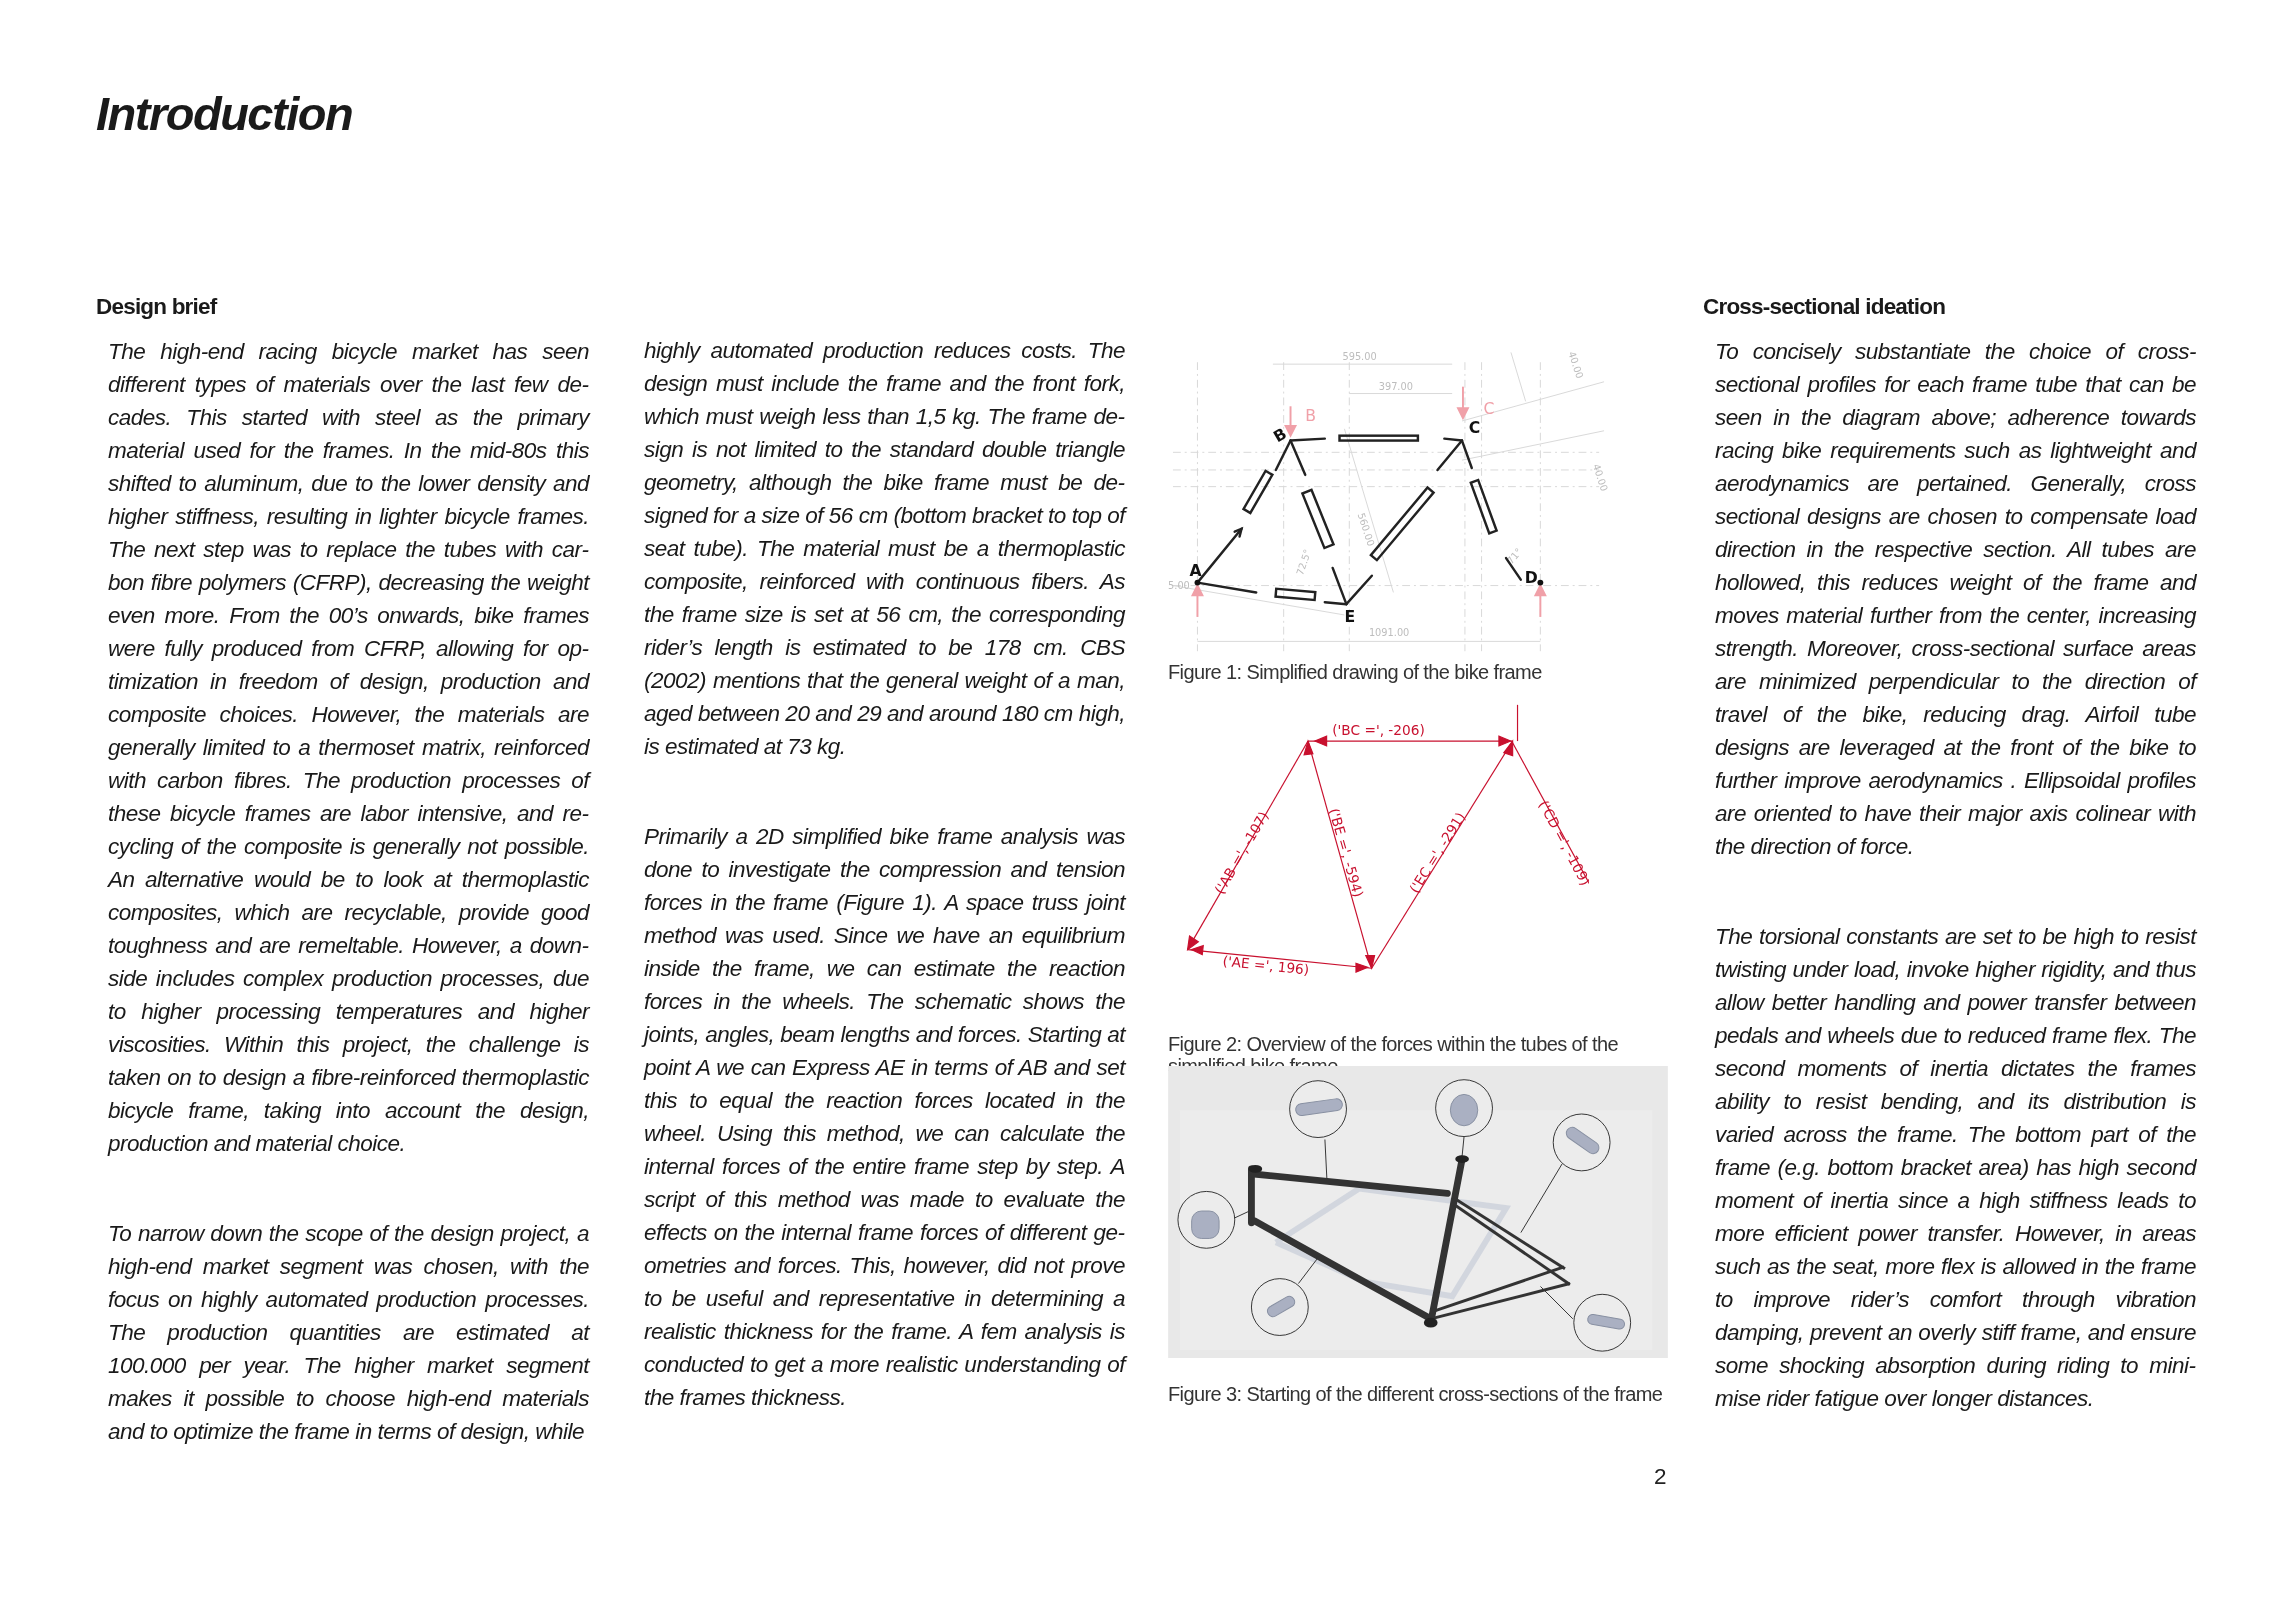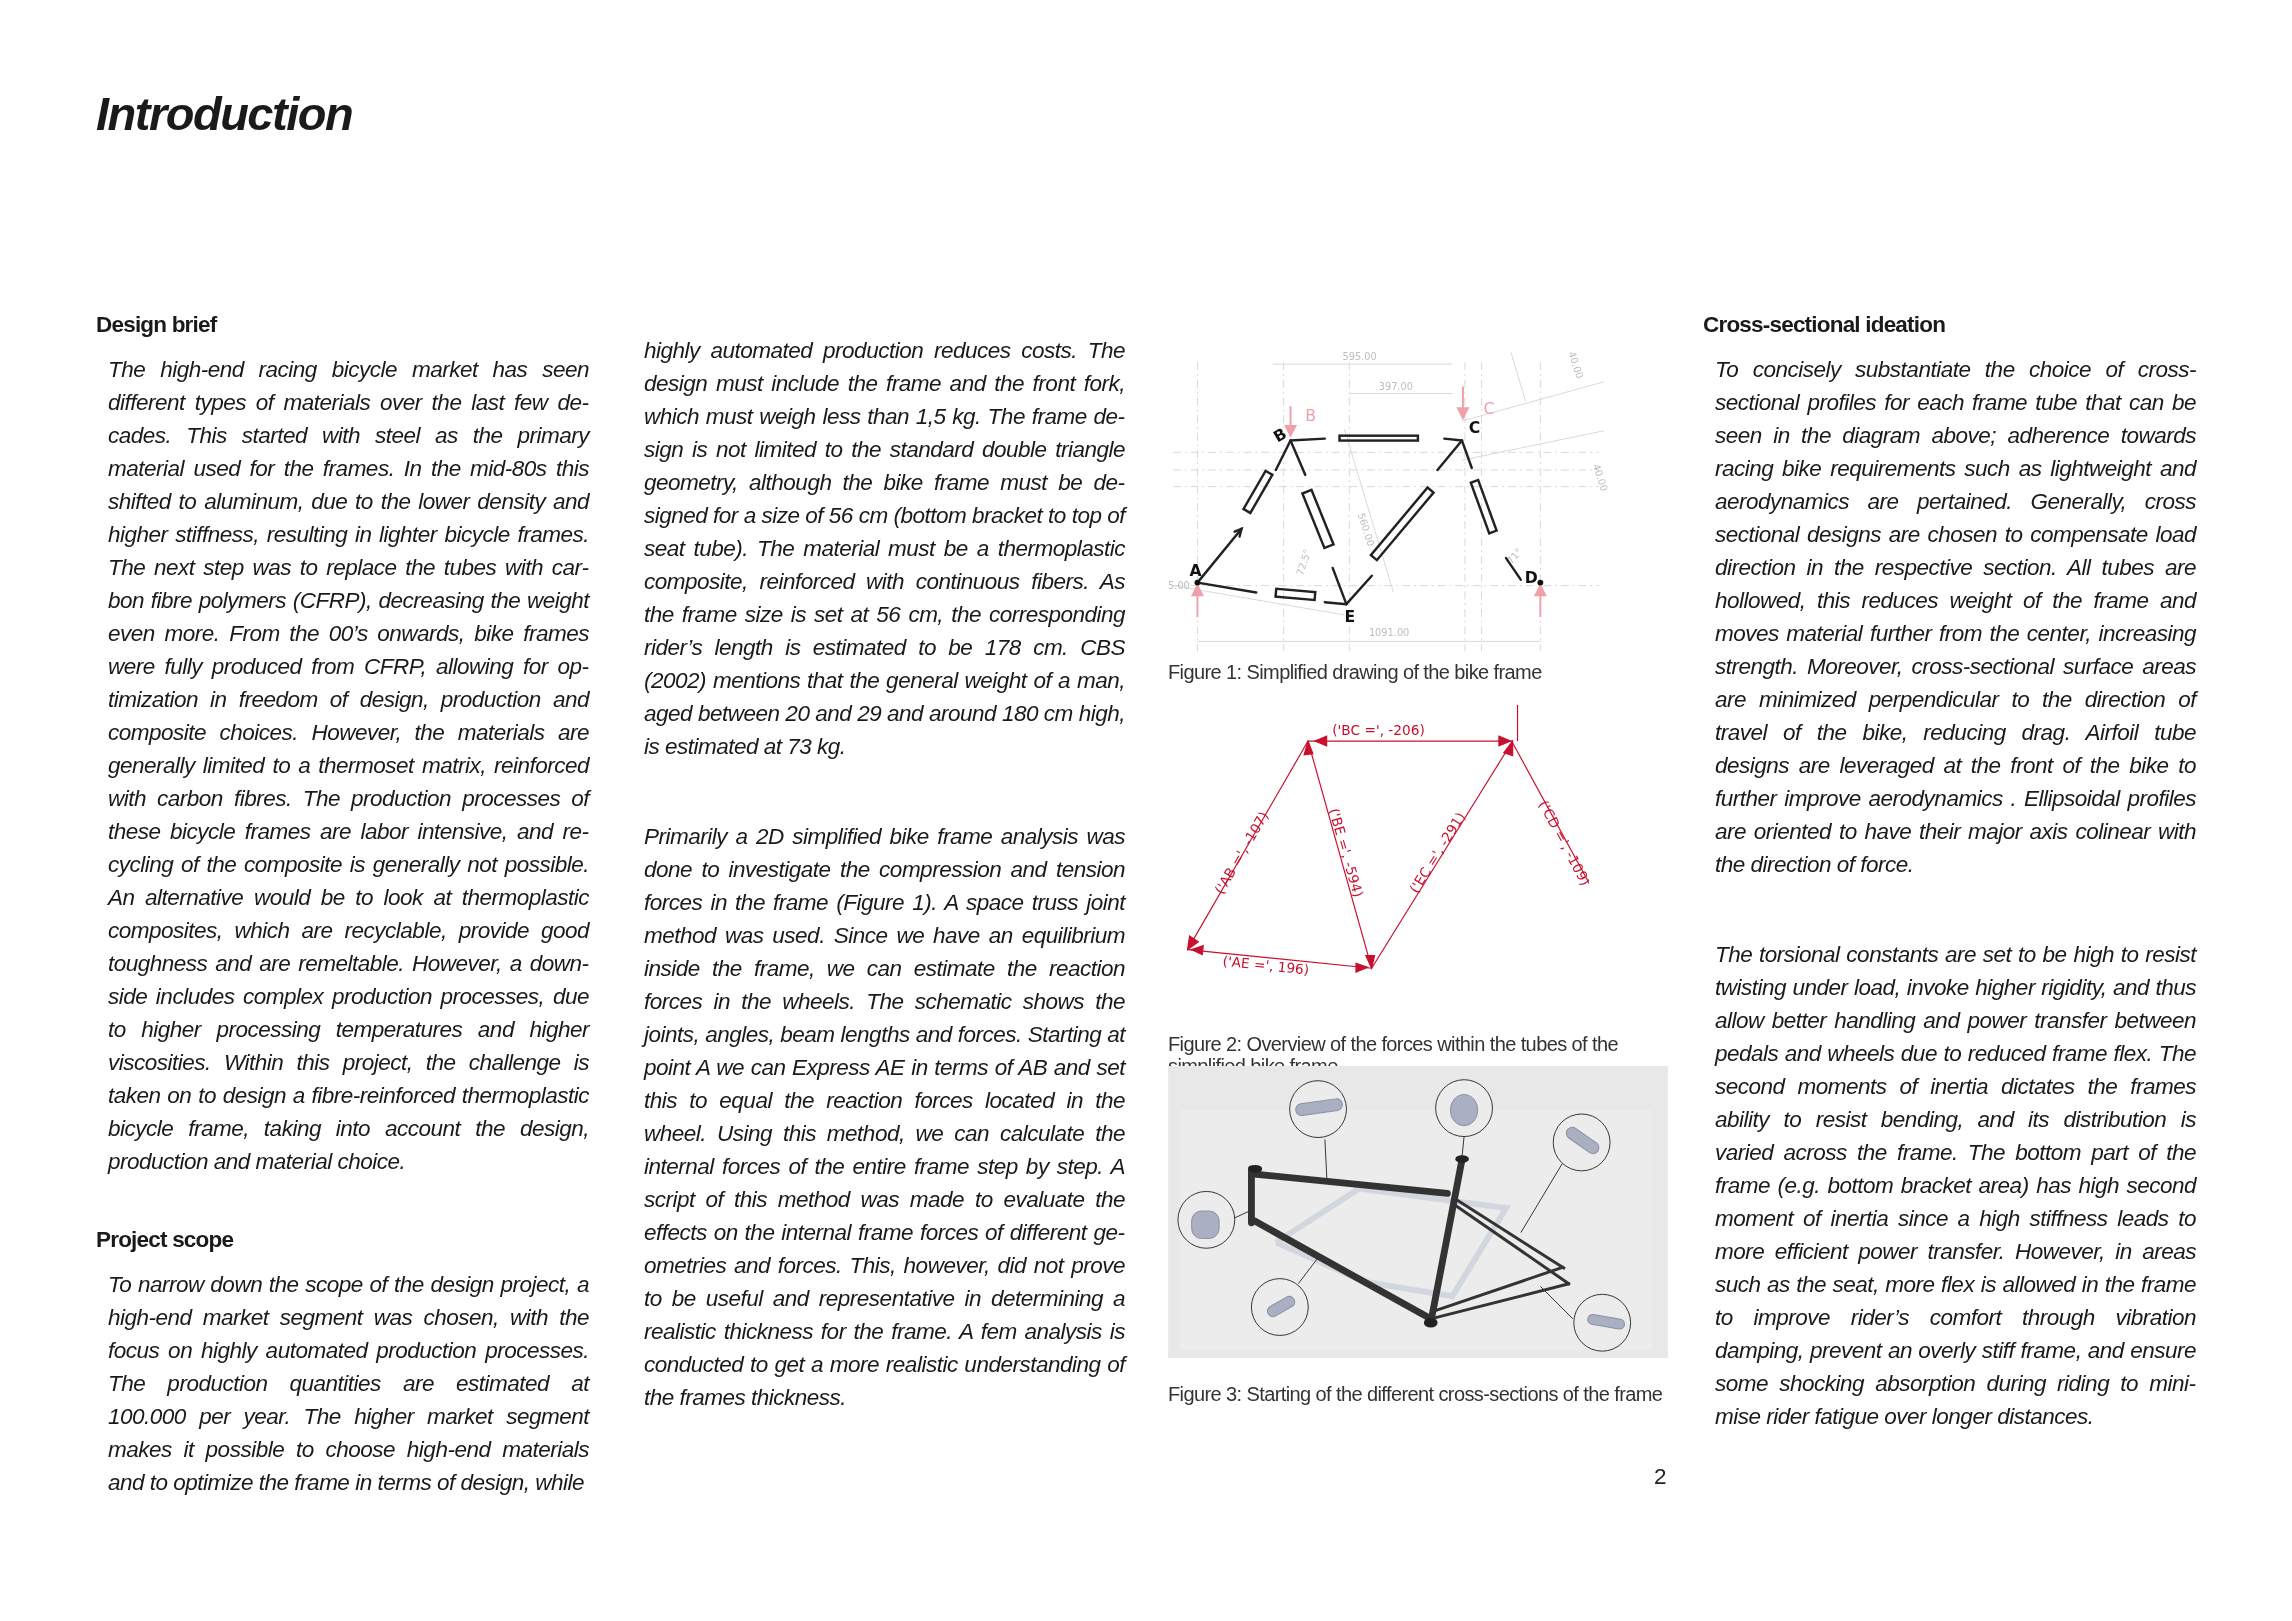--- a/index.html
+++ b/index.html
@@ -1,20 +1,20 @@
 <!DOCTYPE html>
 <html><head>
 <meta charset="utf-8">
 <style>
   html, body { margin: 0; padding: 0; background: #ffffff; }
   body { width: 2293px; height: 1621px; position: relative; overflow: hidden;
          font-family: "Liberation Sans", sans-serif; color: #1a1a1a; }
   .title { position: absolute; left: 96px; top: 86px; font-size: 47px; font-weight: bold;
            letter-spacing: -1.5px; margin: 0; font-style: italic; }
-  .col { position: absolute; top: 308px; width: 505px; font-size: 22.5px; line-height: 33px;
+  .col { position: absolute; top: 290px; width: 505px; font-size: 22.5px; line-height: 33px;
          letter-spacing: -0.5px; }
   .col p { margin: 12px; text-align: justify; hyphens: manual; font-style: italic; }
   .col h3 { margin: 0; font-size: 22.5px; font-weight: bold; line-height: 33px; letter-spacing: -0.8px; }
   .gap { height: 33px; }
   #col1 { left: 96px; }
   #col2 { left: 632px; top: 322px; }
   #col4 { left: 1703px; }
   .fig { position: absolute; left: 1168px; }
   .cap { position: absolute; left: 1168px; font-size: 20px; line-height: 21.6px; color: #333;
          letter-spacing: -0.6px; width: 510px; }
@@ -23,21 +23,20 @@
 </style>
 </head>
 <body>
 
 <h1 class="title">Introduction</h1>
 
 <div class="col" id="col1">
   <h3>Design brief</h3>
   <p>The high-end racing bicycle market has seen different types of materials over the last few de­cades. This started with steel as the primary material used for the frames. In the mid-80s this shifted to aluminum, due to the lower density and higher stiffness, resulting in lighter bicycle frames. The next step was to replace the tubes with car­bon fibre polymers (CFRP), decreasing the weight even more. From the 00’s onwards, bike frames were fully produced from CFRP, allowing for op­timization in freedom of design, production and composite choices. However, the materials are generally limited to a thermoset matrix, reinforced with carbon fibres. The production processes of these bicycle frames are labor intensive, and re­cycling of the composite is generally not possible. An alternative would be to look at thermoplastic composites, which are recyclable, provide good toughness and are remeltable. However, a down­side includes complex production processes, due to higher processing temperatures and higher viscosities. Within this project, the challenge is taken on to design a fibre-reinforced thermoplas­tic bicycle frame, taking into account the design, production and material choice.</p>
   <div class="gap"></div>
-  <h3>Project scope</h3>
   <p>To narrow down the scope of the design project, a high-end market segment was chosen, with the focus on highly automated production pro­cesses. The production quantities are estimated at 100.000 per year. The higher market segment makes it possible to choose high-end materials and to optimize the frame in terms of design, while</p>
 </div>
 
 <div class="col" id="col2">
   <p>highly automated production reduces costs. The design must include the frame and the front fork, which must weigh less than 1,5 kg. The frame de­sign is not limited to the standard double triangle geometry, although the bike frame must be de­signed for a size of 56 cm (bottom bracket to top of seat tube). The material must be a thermoplas­tic composite, reinforced with continuous fibers. As the frame size is set at 56 cm, the correspond­ing rider’s length is estimated to be 178 cm. CBS (2002) mentions that the general weight of a man, aged between 20 and 29 and around 180 cm high, is estimated at 73 kg.</p>
   <div class="gap"></div>
   <p>Primarily a 2D simplified bike frame analysis was done to investigate the compression and tension forces in the frame (Figure 1). A space truss joint method was used. Since we have an equilibrium inside the frame, we can estimate the reaction forces in the wheels. The schematic shows the joints, angles, beam lengths and forces. Starting at point A we can Express AE in terms of AB and set this to equal the reaction forces located in the wheel. Using this method, we can calculate the internal forces of the entire frame step by step. A script of this method was made to evaluate the effects on the internal frame forces of different ge­ometries and forces. This, however, did not prove to be useful and representative in determining a realistic thickness for the frame. A fem analysis is conducted to get a more realistic understanding of the frames thickness.</p>
 </div>
 
 <svg class="fig" style="top:323px" width="441" height="338" viewBox="0 0 450 345">

